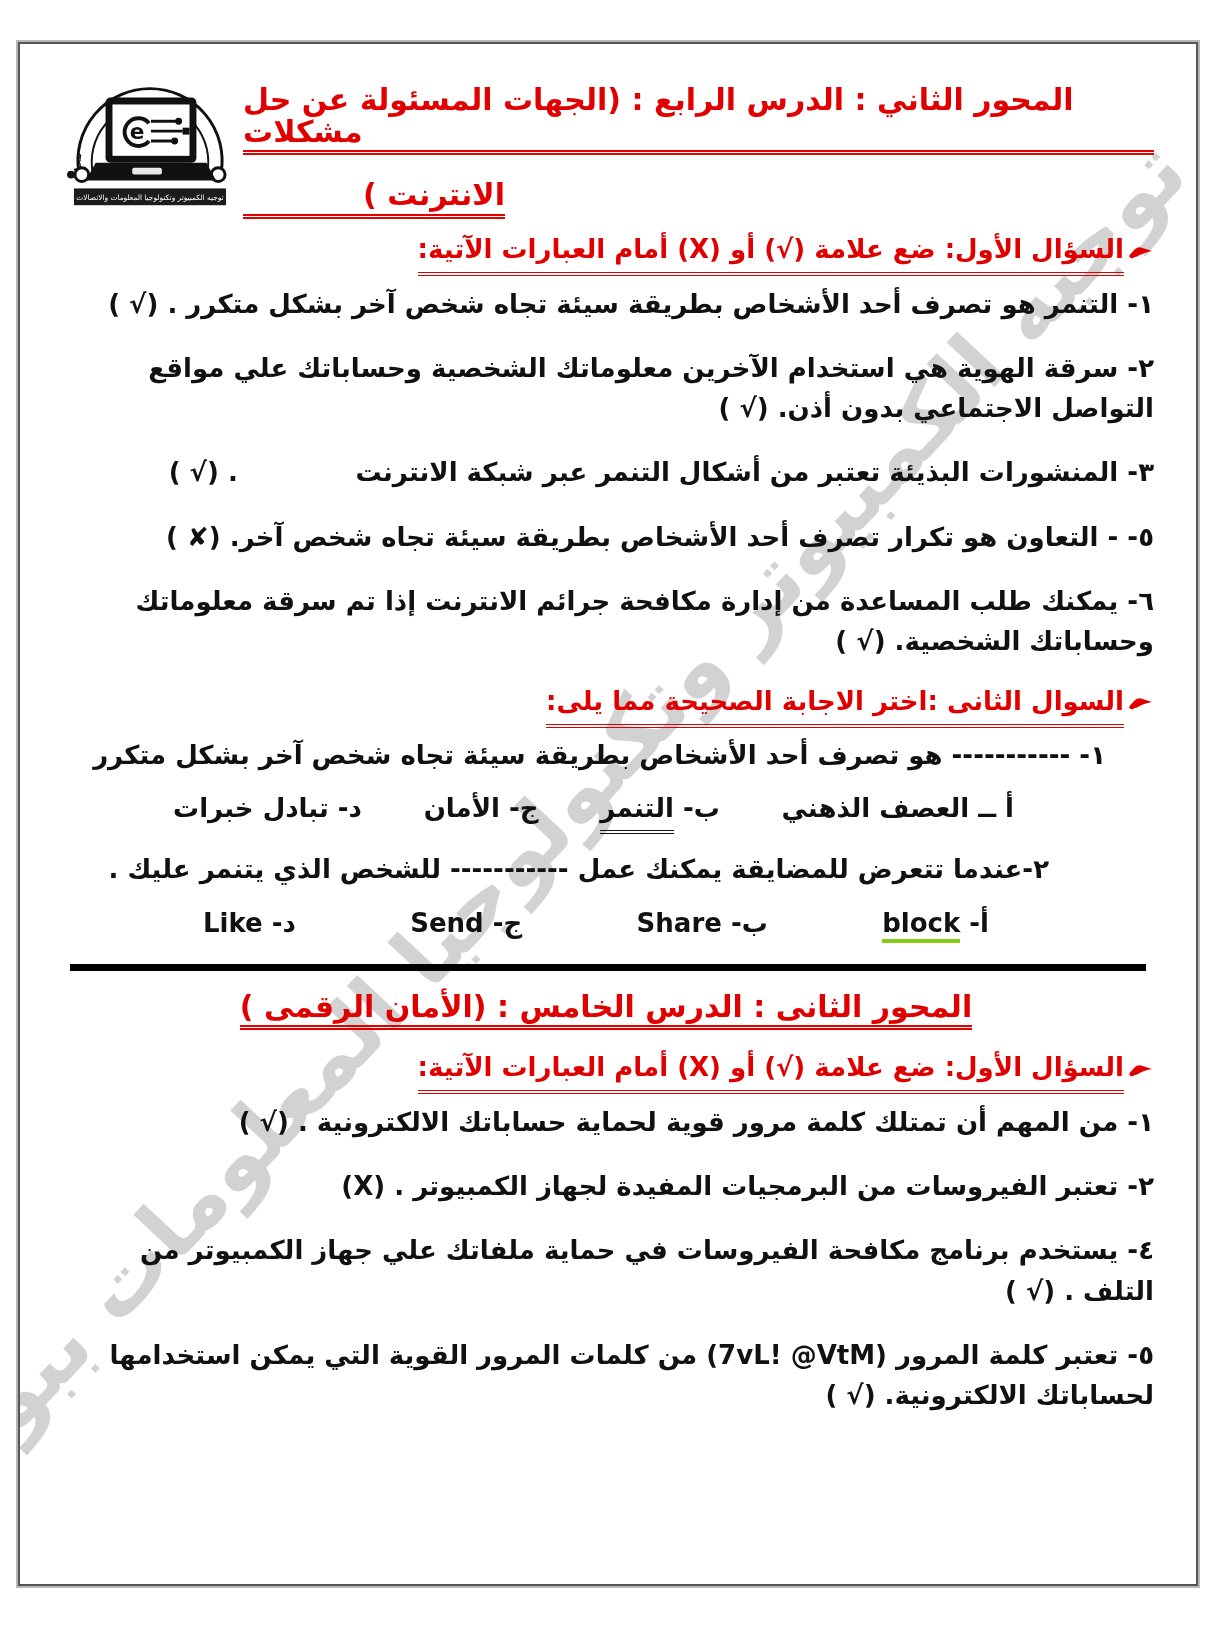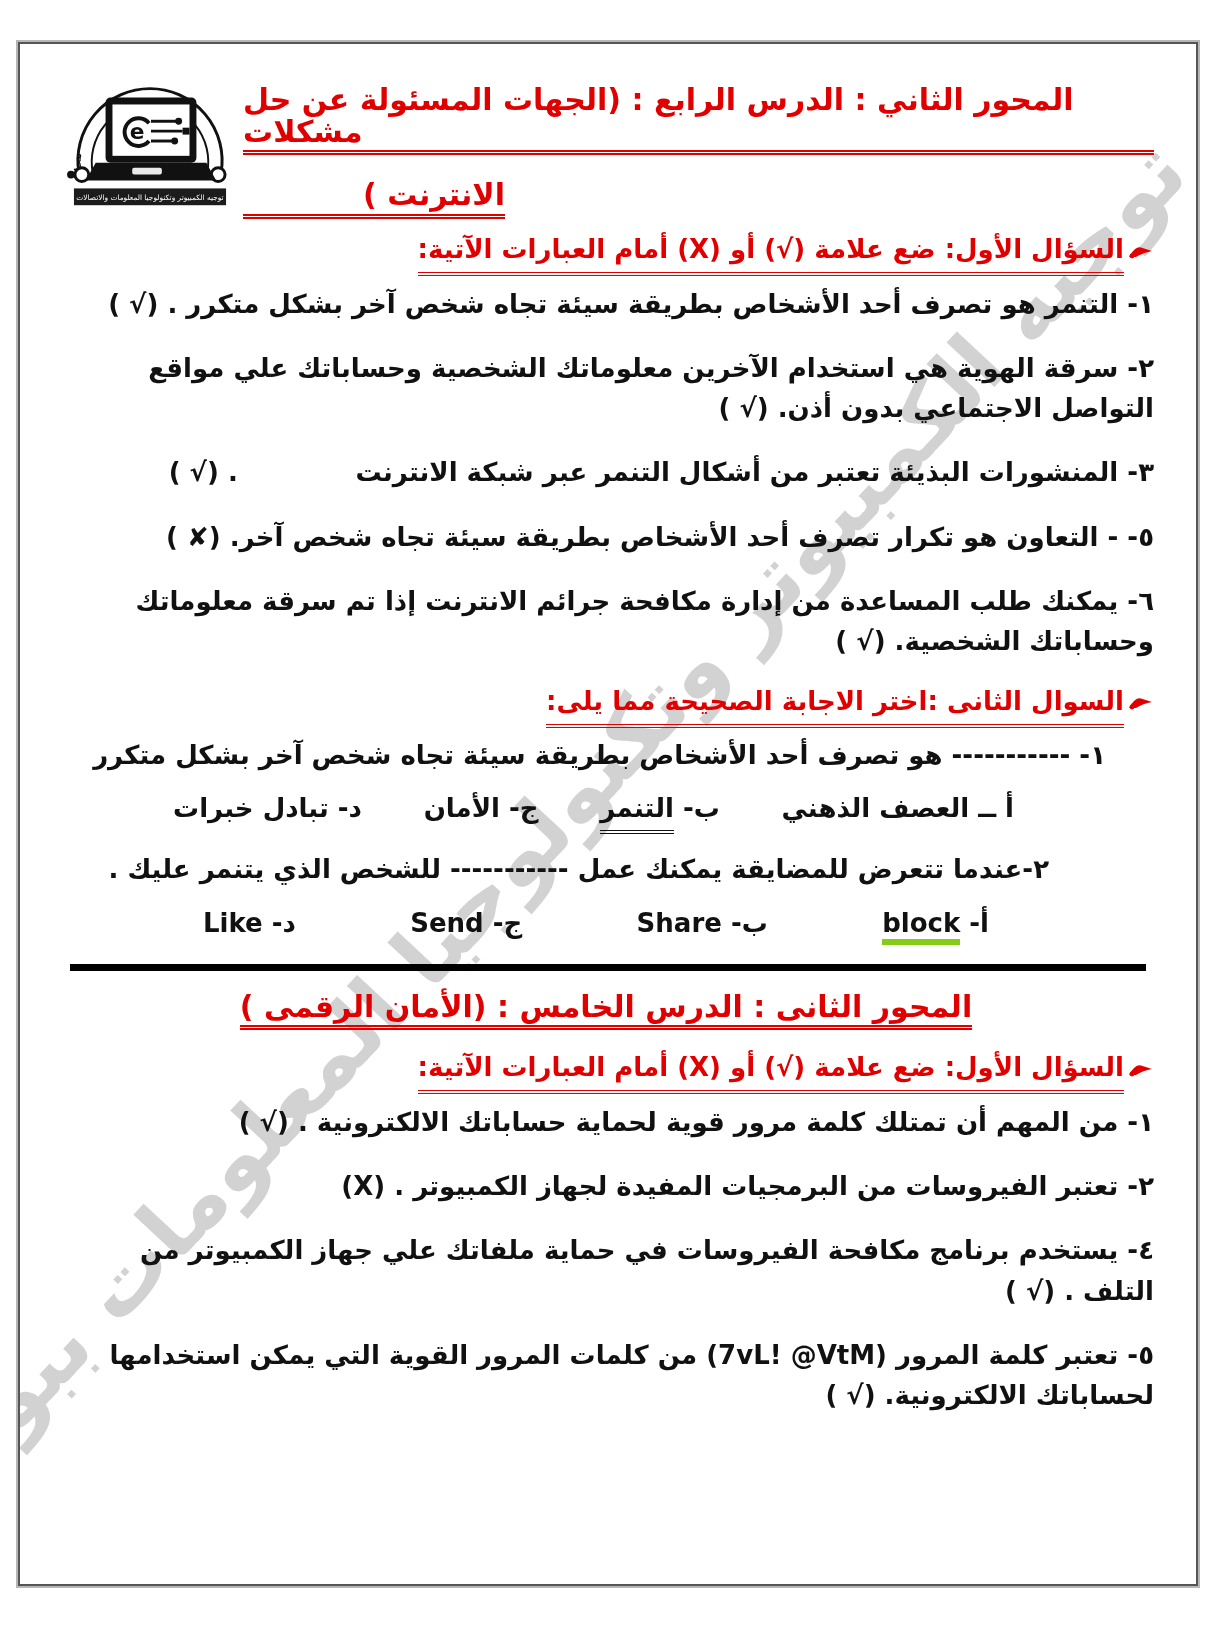--- a/index.html
+++ b/index.html
@@ -30,21 +30,21 @@
   
   .q{font-size:26px;font-weight:bold;text-align:right;line-height:1.55;margin:0 0 24px 12px;}
   .q.fit{font-size:23.5px;letter-spacing:-0.2px;}
   .stem1{padding-right:48px;margin-bottom:18px;}
   .stem2{padding-right:105px;margin-bottom:18px;}
 
   .opts{display:flex;justify-content:space-between;font-size:26px;font-weight:bold;
         padding:0 140px 0 115px;margin:0 0 26px 0;}
   .opts.latin{padding:0 165px 0 145px;}
   .u-double{border-bottom:4px double #111;padding-bottom:7px;}
-  .u-single{border-bottom:6px solid #84cc16;padding-bottom:1px;}
+  .u-single{border-bottom:4px solid #84cc16;padding-bottom:1px;}
 
   .divider{border:none;height:7px;background:#000;margin:20px 8px 20px 12px;}
 
   .title2{margin:6px 0 22px 0;text-align:center;}
 </style>
 </head>
 <body>
 
 <div class="sheet">
 

